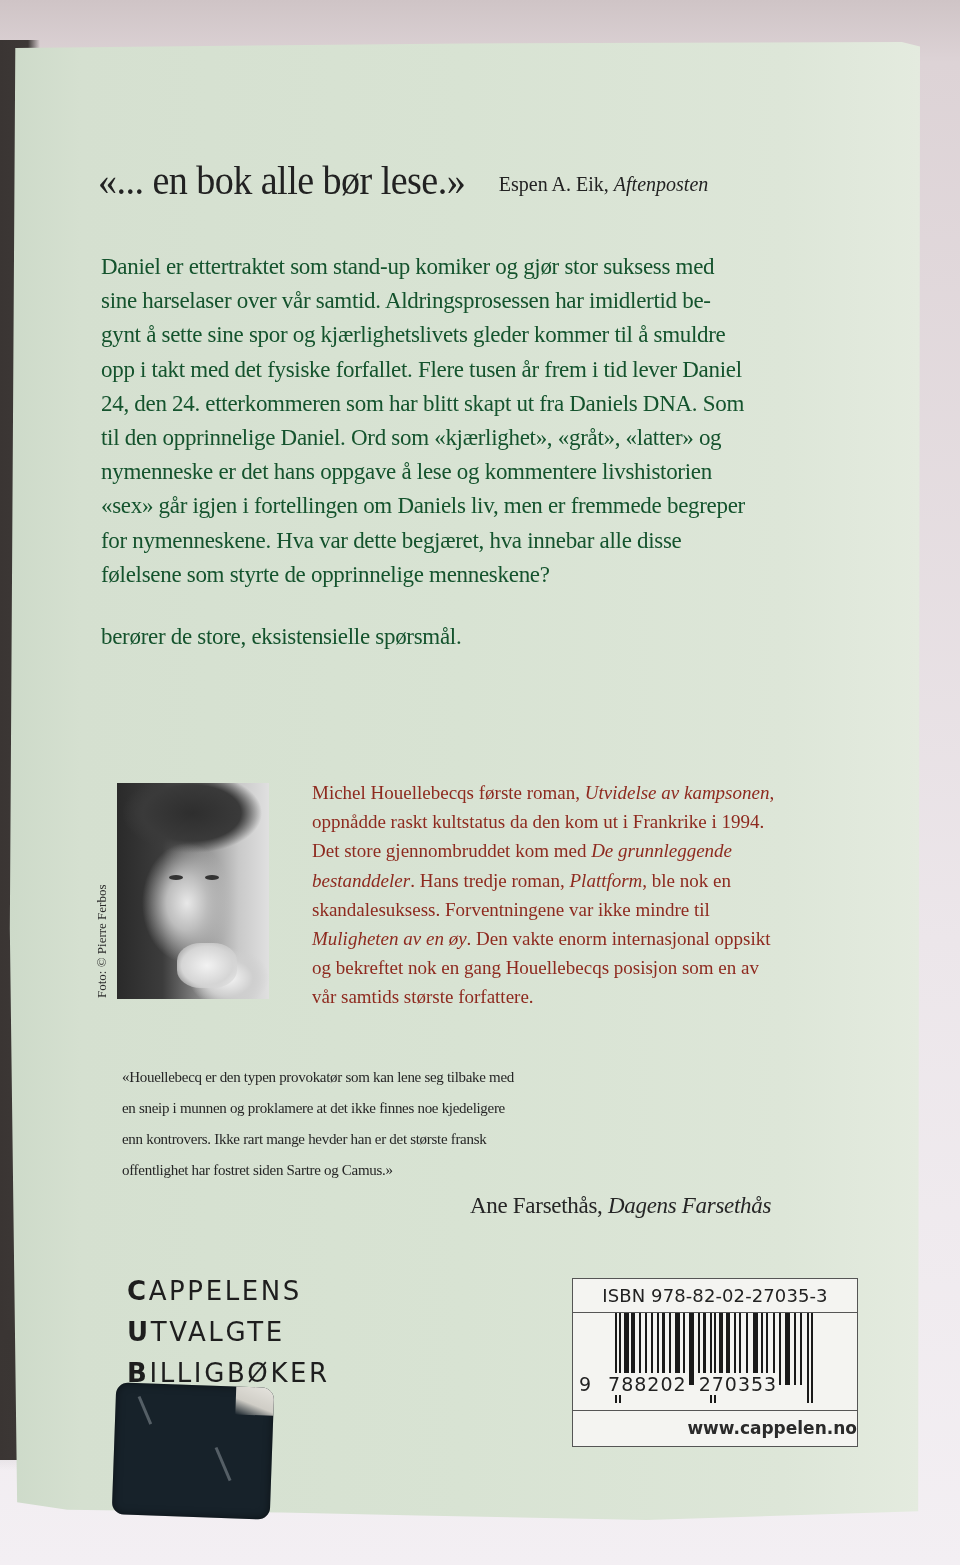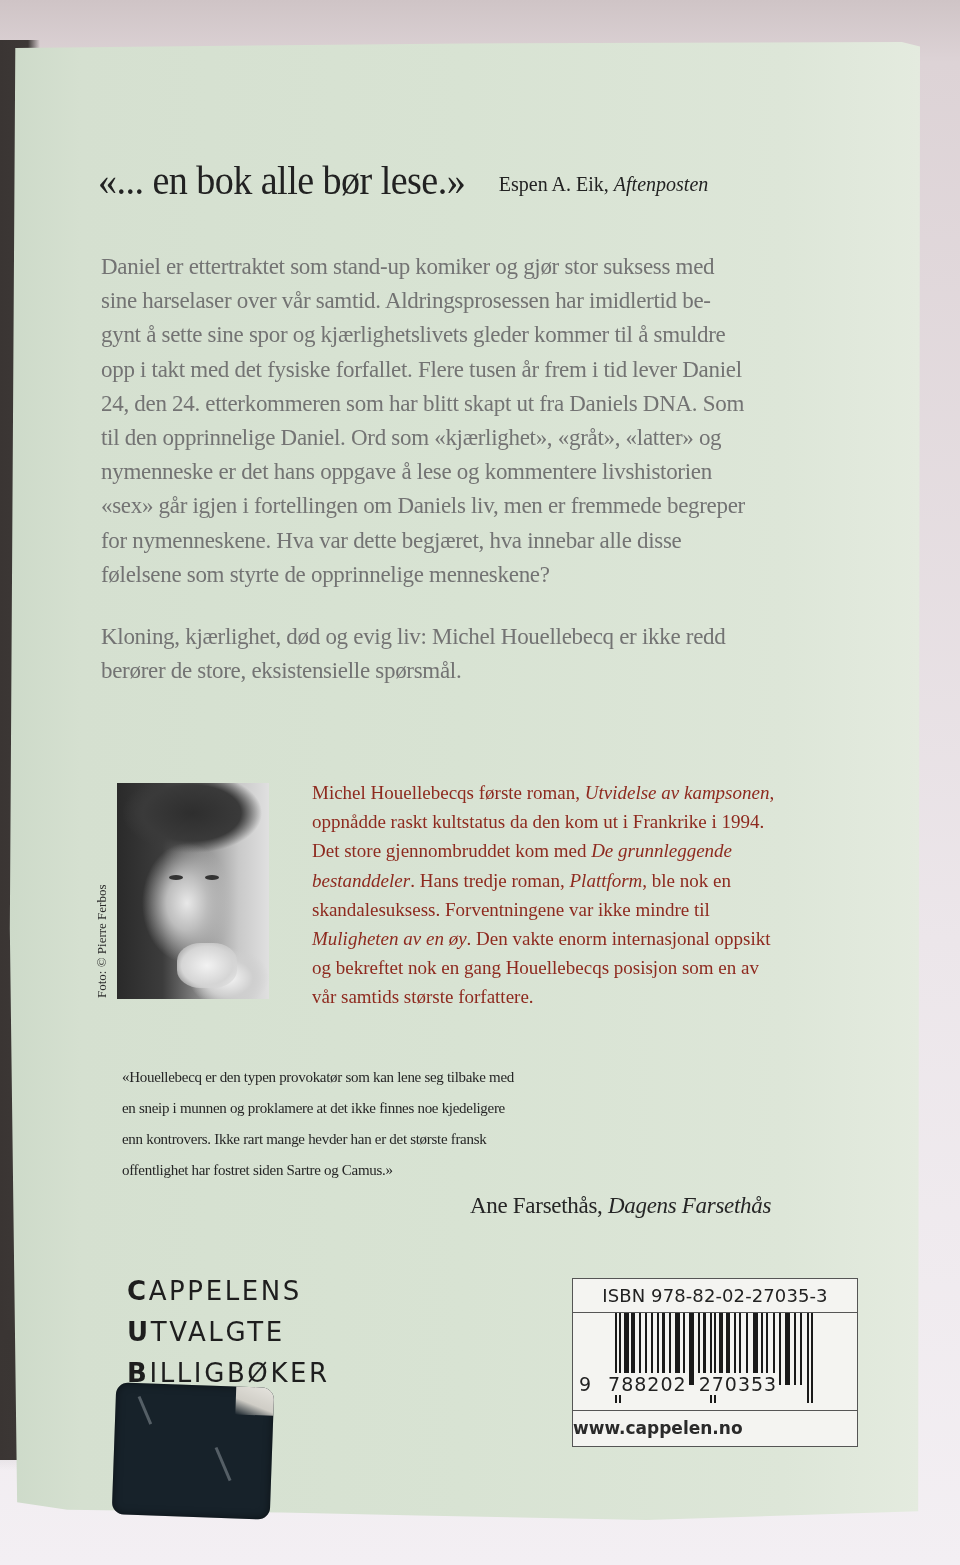--- a/index.html
+++ b/index.html
@@ -59,21 +59,21 @@
       margin-left: 6px;
       position: relative;
       top: -3px;
     }
     .pull-quote .src i {
       font-style: italic;
     }
     .para {
       font-size: 23px;
       line-height: 34.2px;
-      color: #737373;
+      color: #14532d;
       letter-spacing: -0.3px;
     }
     .para .line {
       display: block;
       white-space: nowrap;
     }
     .p1 { left: 101px; top: 250px; width: 760px; }
     .p2 { left: 101px; top: 620px; width: 760px; }
     .author-photo {
       position: absolute;
@@ -223,21 +223,21 @@
       color: #222;
       letter-spacing: 1px;
       white-space: nowrap;
     }
     .bar-digits span { background: #f4f4f1; padding: 0 1px; }
     .url-row {
       font-family: "DejaVu Sans", "Liberation Sans", sans-serif;
       font-size: 17px;
       font-weight: bold;
       color: #2a2a2a;
-      text-align: left;
+      text-align: right;
       line-height: 34px;
     }
   </style>
 </head>
 <body>
 
 <div class="left-shadow"></div>
 <div class="left-shadow-fade"></div>
 
 <div class="cover-full"></div>
@@ -253,21 +253,20 @@
   <span class="line">opp i takt med det fysiske forfallet. Flere tusen år frem i tid lever Daniel</span>
   <span class="line">24, den 24. etterkommeren som har blitt skapt ut fra Daniels DNA. Som</span>
   <span class="line">til den opprinnelige Daniel. Ord som «kjærlighet», «gråt», «latter» og</span>
   <span class="line">nymenneske er det hans oppgave å lese og kommentere livshistorien</span>
   <span class="line">«sex» går igjen i fortellingen om Daniels liv, men er fremmede begreper</span>
   <span class="line">for nymenneskene. Hva var dette begjæret, hva innebar alle disse</span>
   <span class="line">følelsene som styrte de opprinnelige menneskene?</span>
 </div>
 
 <div class="block para p2">
-  <span class="line">Kloning, kjærlighet, død og evig liv: Michel Houellebecq er ikke redd</span>
   <span class="line">berører de store, eksistensielle spørsmål.</span>
 </div>
 
 <div class="author-photo" title="Author portrait, black and white">
   <div class="eye1"></div>
   <div class="eye2"></div>
   <div class="hand"></div>
 </div>
 <div class="photo-credit">Foto: © Pierre Ferbos</div>
 

